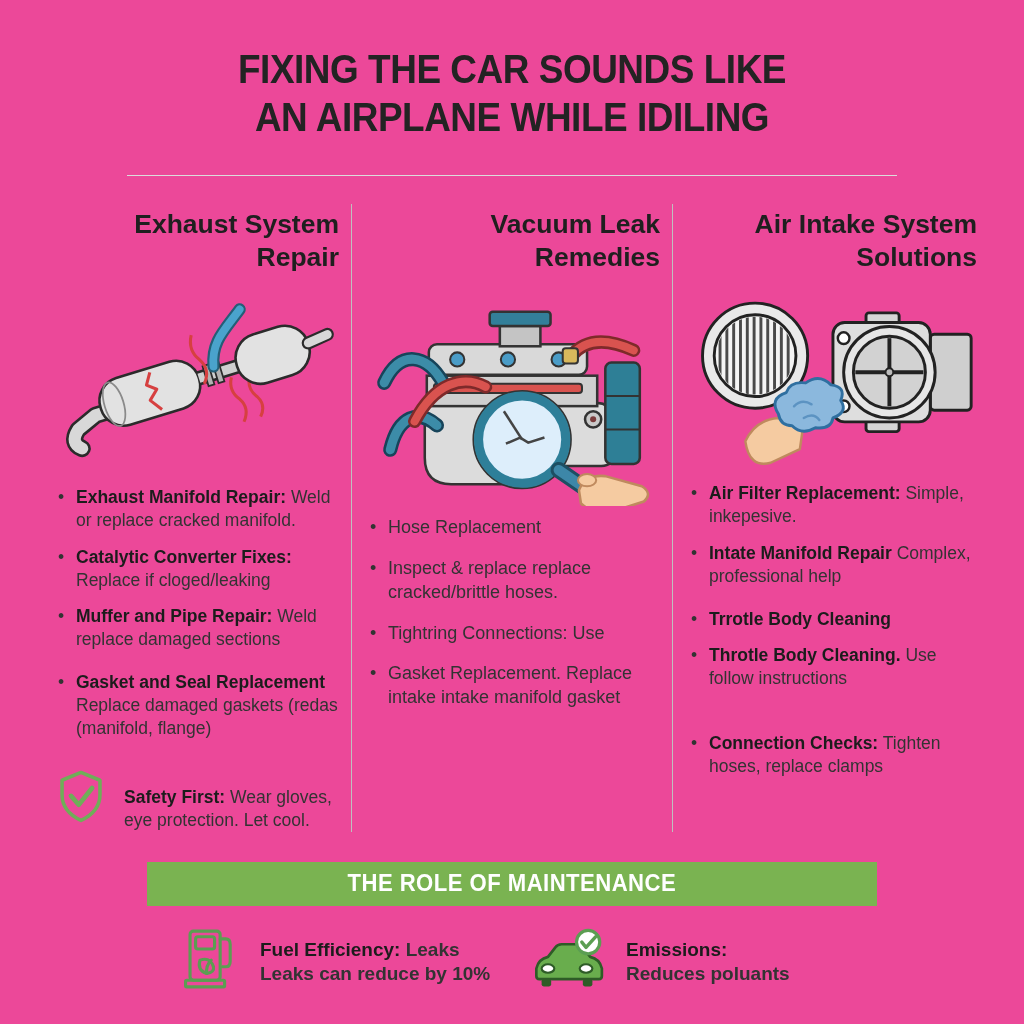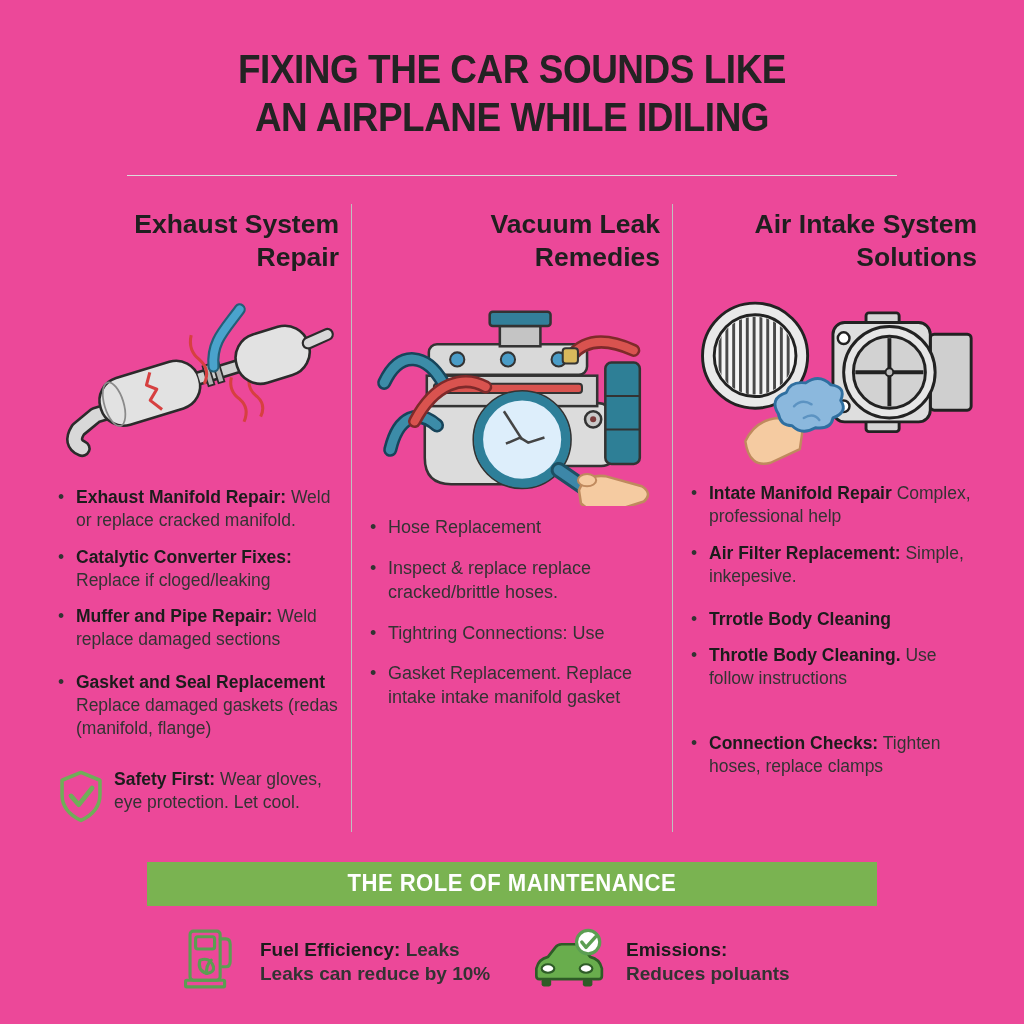--- a/index.html
+++ b/index.html
@@ -18,21 +18,21 @@
               margin:4px 0 10px;}
   .illus{width:100%;display:flex;justify-content:center;align-items:center;}
   .illus svg{display:block;}
   ul.bullets{list-style:none;margin:6px 0 0;padding:0 0 0 4px;font-size:17.5px;line-height:1.32;color:#333;}
   ul.bullets li{position:relative;padding-left:20px;margin-bottom:13px;}
   ul.bullets li::before{content:"•";position:absolute;left:2px;top:0;color:#333;}
   .col2 ul.bullets li{margin-bottom:17px;font-size:18px;}
   b.lead{color:#1c1c1c;}
   .gap-md{margin-top:20px;}
   .gap-xl{margin-top:42px;}
-  .note{display:flex;align-items:flex-start;gap:6px;margin-top:28px;padding-left:2px;
+  .note{display:flex;align-items:flex-end;gap:16px;margin-top:28px;padding-left:2px;
         font-size:17.5px;line-height:1.3;color:#333;}
   .note .nicon{flex:0 0 auto;}
   
   .banner{width:730px;height:44px;margin:30px auto 0;background:var(--accent-green,#7ab351);
           display:flex;align-items:center;justify-content:center;}
   .banner span{color:#fff;font-weight:700;font-size:23.5px;letter-spacing:.5px;transform:scaleX(.94);}
   .footer-items{display:grid;grid-template-columns:1fr 1fr;width:860px;margin:18px auto 0;}
   .fitem{display:flex;align-items:center;gap:22px;font-size:19px;line-height:1.3;color:#333;font-weight:bold;}
   .fitem.first{padding-left:98px;}
   .fitem.second{padding-left:18px;}
@@ -188,22 +188,22 @@
           <line x1="210" y1="52" x2="210" y2="122" stroke="#222" stroke-width="4"></line>
           <line x1="175" y1="87" x2="245" y2="87" stroke="#222" stroke-width="4"></line>
           <circle cx="210" cy="87" r="4" fill="#bbb" stroke="#222" stroke-width="2"></circle>
 
           <path d="M62,158 q10,-22 34,-24 l26,4 l-4,28 l-30,14 q-22,6 -26,-22 z" fill="#f5cba1" stroke="#bf8a5e" stroke-width="2.5" stroke-linejoin="round"></path>
           <path d="M96,130 q-10,-16 8,-22 q4,-12 20,-10 q14,-10 26,2 q16,2 10,16 q8,12 -8,18 q-2,12 -18,10 q-14,8 -24,-2 q-12,0 -14,-12 z" fill="#8bb8dd" stroke="#2f6fa0" stroke-width="3" stroke-linejoin="round"></path>
           <path d="M112,122 q8,-8 18,-2 M122,134 q10,-6 16,2" fill="none" stroke="#5c93c2" stroke-width="2.5" stroke-linecap="round"></path>
         </svg>
       </div>
       <ul class="bullets">
+        <li><b class="lead">Air Filter Replacement:</b><span> Simple, inkepesive.</span></li>
         <li><b class="lead">Intate Manifold Repair</b><span> Complex, professional help</span></li>
-        <li><b class="lead">Air Filter Replacement:</b><span> Simple, inkepesive.</span></li>
         <li class="gap-md"><b class="lead">Trrotle Body Cleaning</b><span></span></li>
         <li><b class="lead">Throtle Body Cleaning.</b><span> Use follow instructions</span></li>
         <li class="gap-xl"><b class="lead">Connection Checks:</b><span> Tighten hoses, replace clamps</span></li>
       </ul>
     </div>
   </div>
 
   <div class="banner">
     <span>THE ROLE OF MAINTENANCE</span>
   </div>

